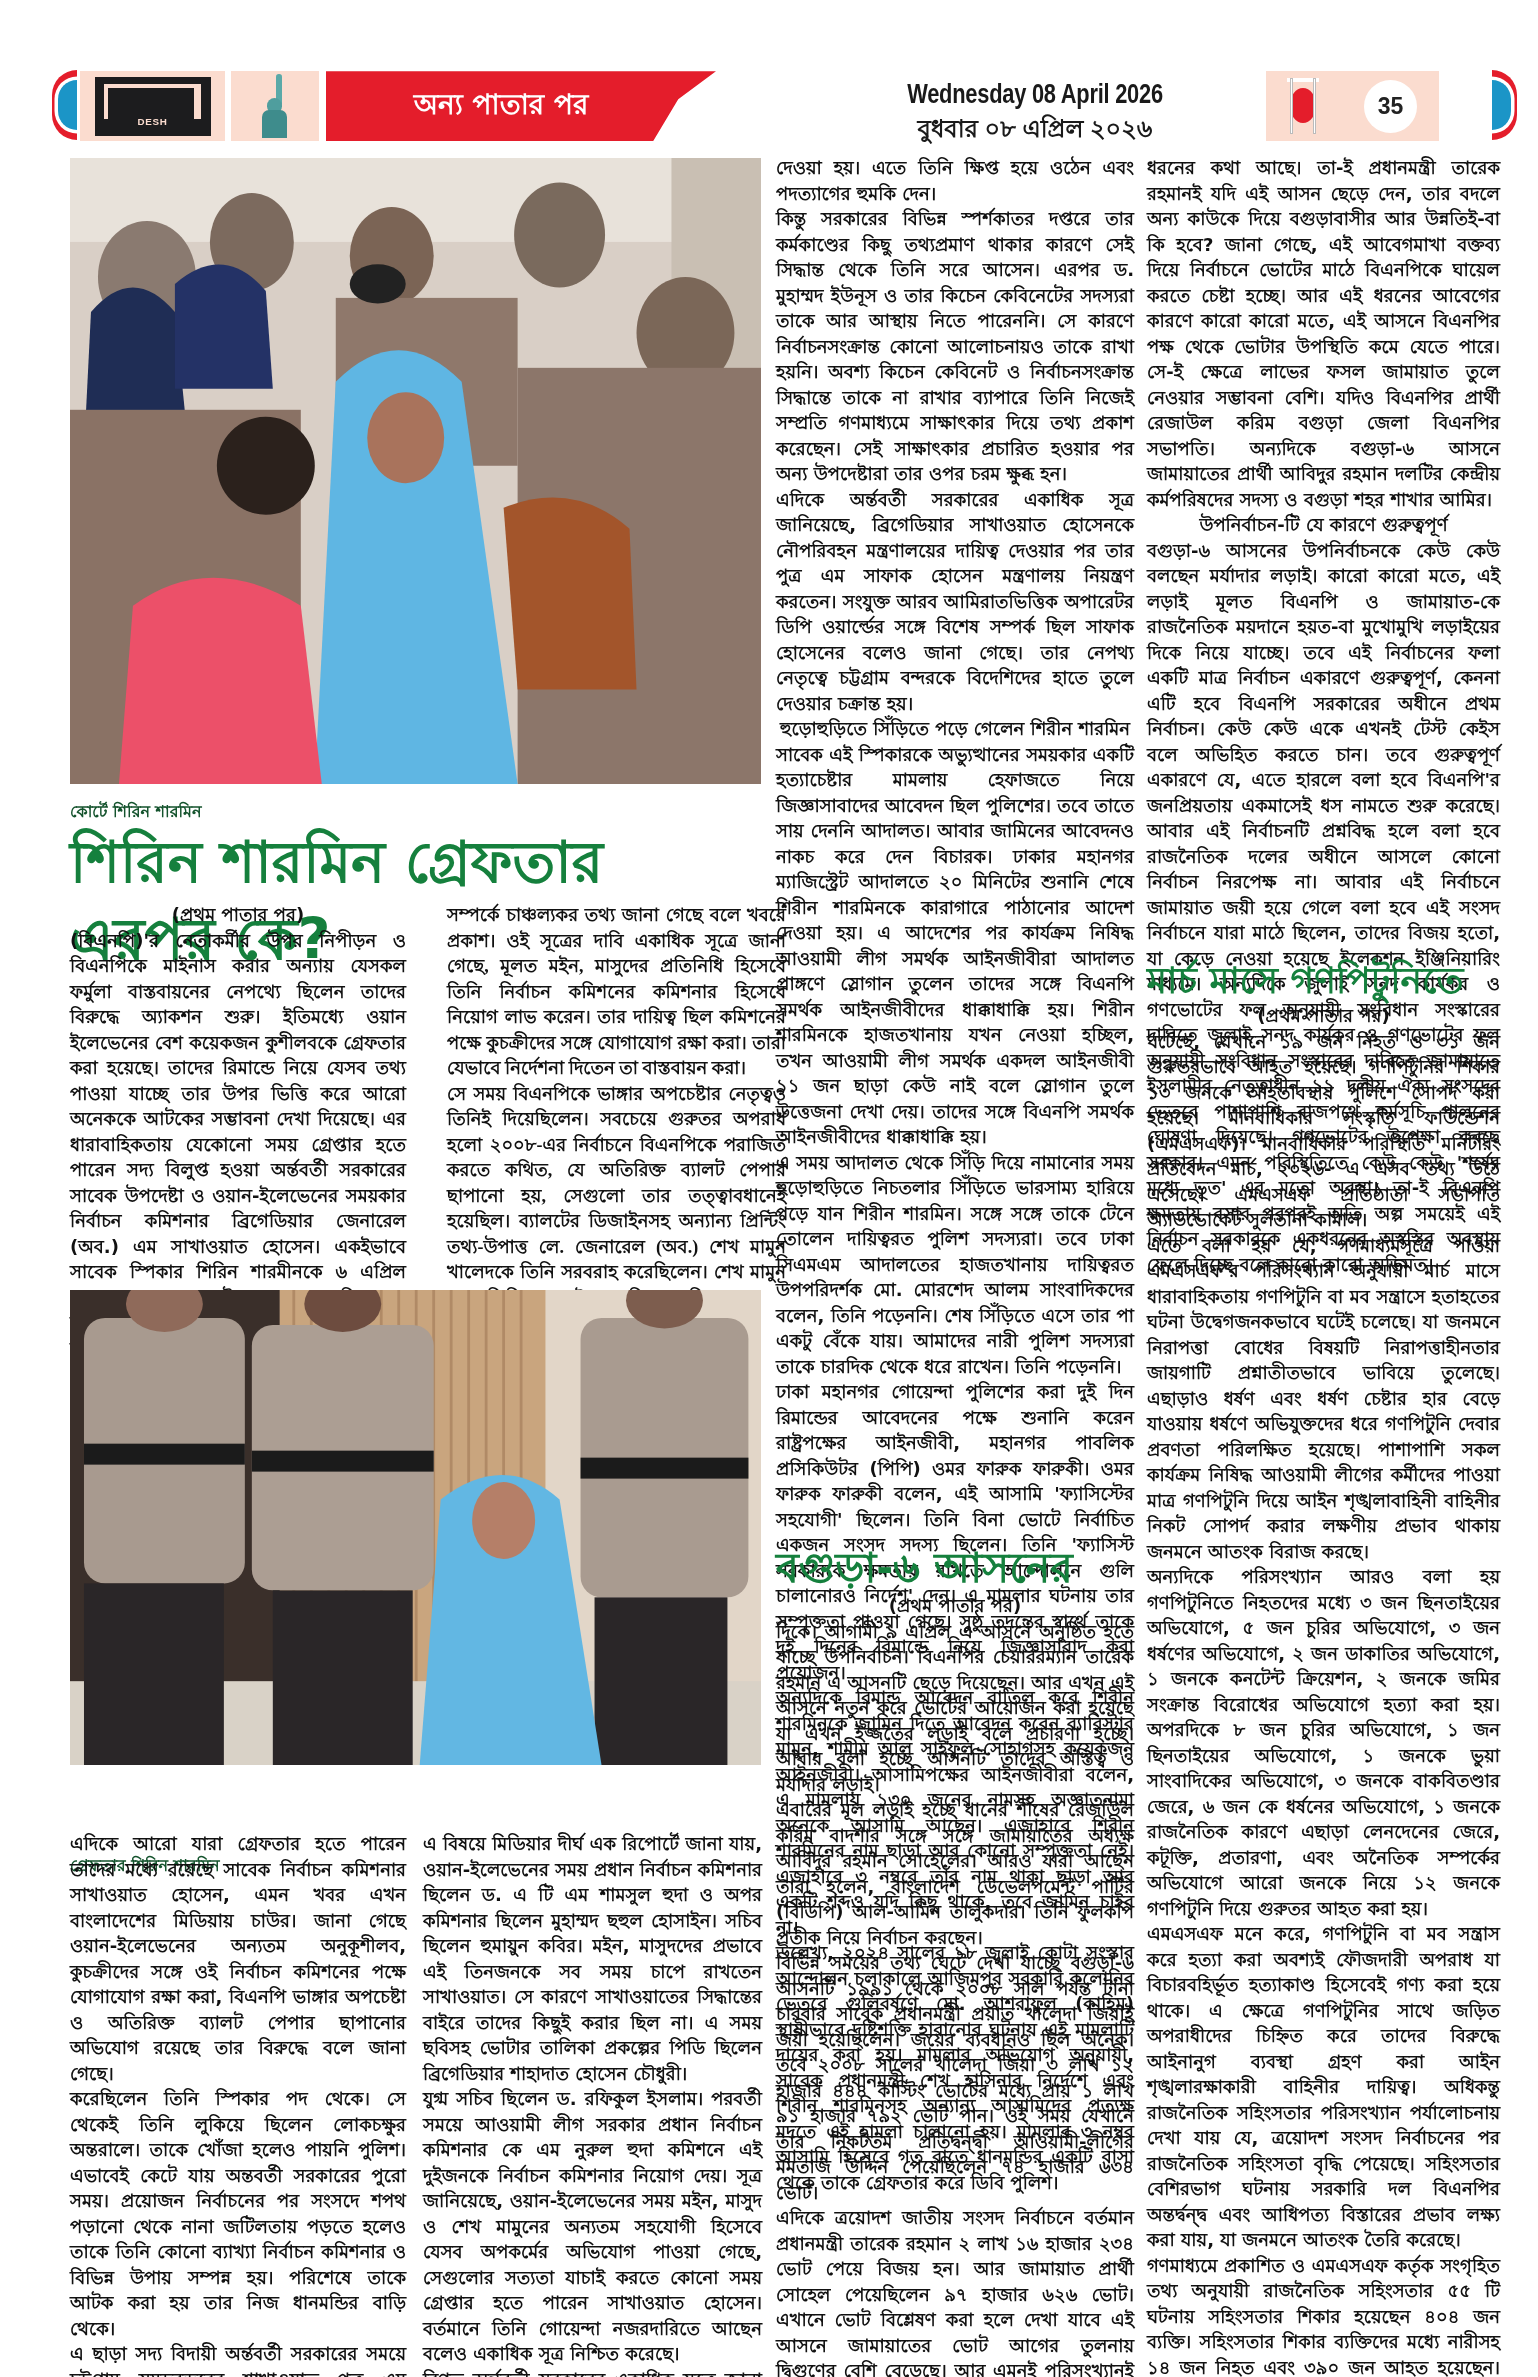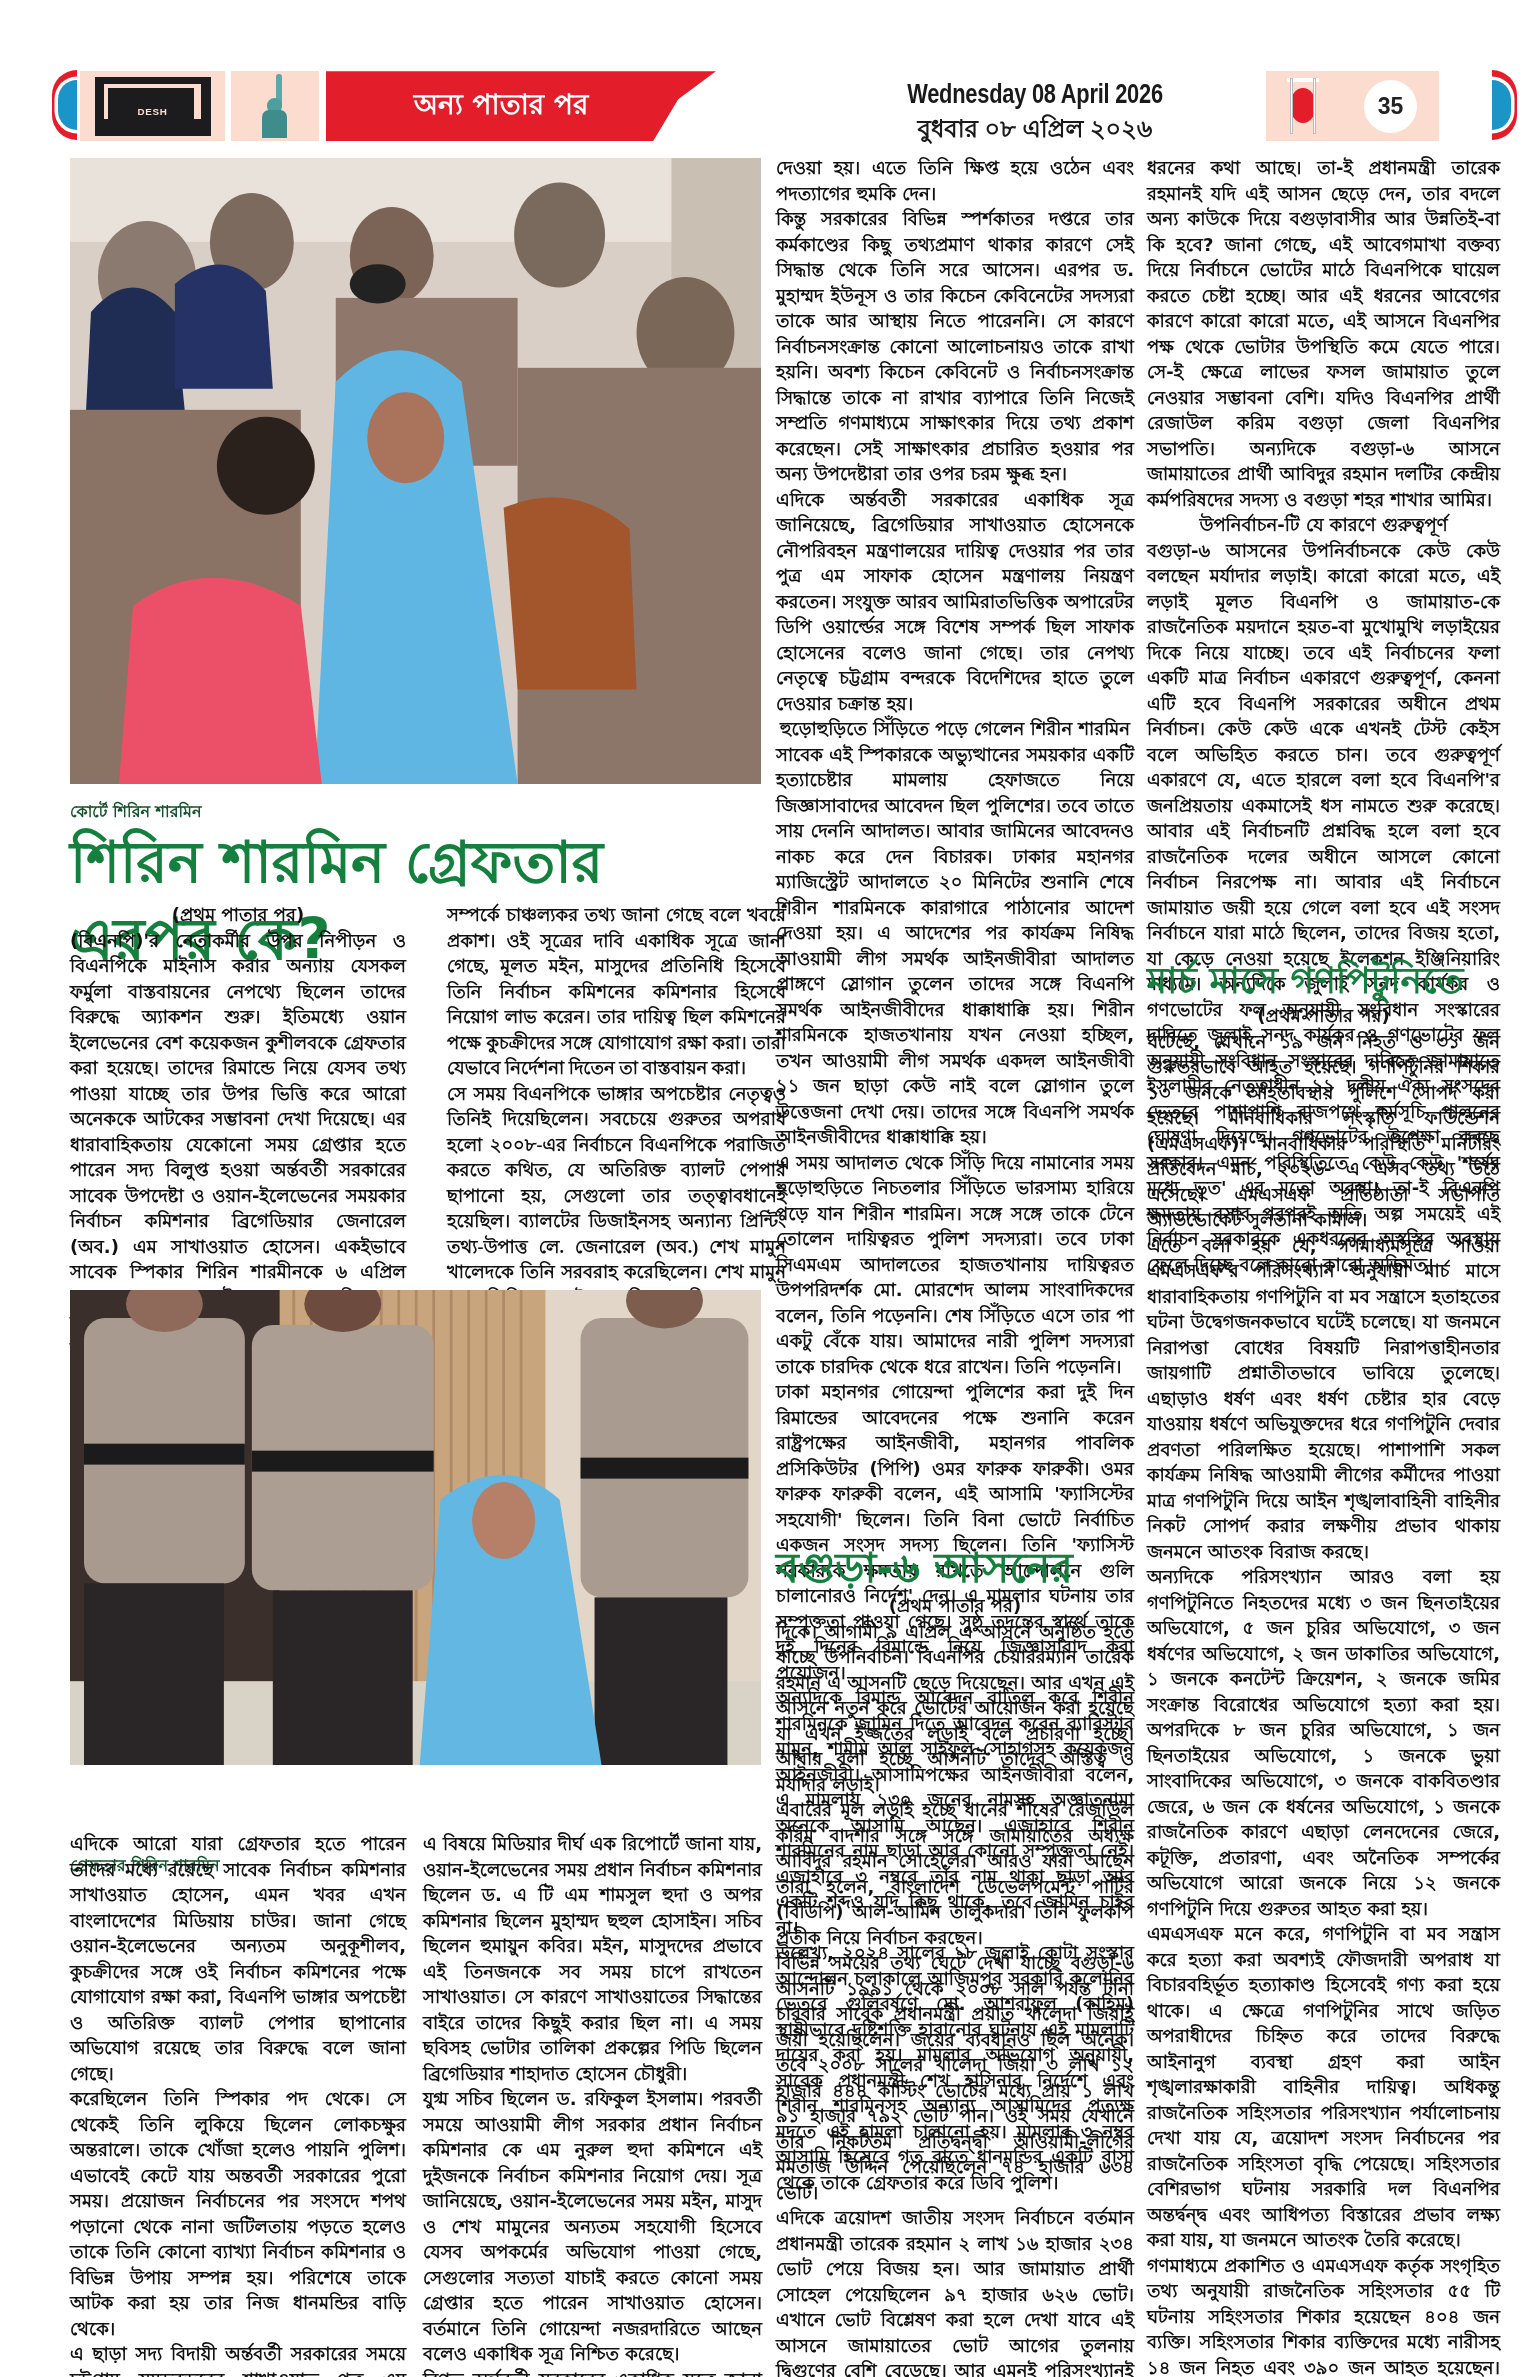--- a/index.html
+++ b/index.html
@@ -7,21 +7,21 @@
   body { position: relative; font-family: "DejaVu Sans", "Liberation Sans", sans-serif; color: #111; }
 
   
   .masthead { position: absolute; left: 21px; top: 67px; width: 1496px; height: 78px; }
   .cap-left, .cap-right { position: absolute; top: 2.8px; width: 25px; height: 70px; }
   .cap-left { left: 31px; border-radius: 35px 0 0 35px; background: #e41d2b; }
   .cap-left::after { content: ""; position: absolute; left: 5.6px; top: 9.8px; width: 19.6px; height: 50px; border-radius: 25px 0 0 25px; background: #1b95c7; box-shadow: 0 0 0 3.5px #fff; }
   .cap-right { right: 0px; left: auto; border-radius: 0 35px 35px 0; background: #e41d2b; }
   .cap-right::after { content: ""; position: absolute; right: 5.6px; top: 9.8px; width: 19.6px; height: 50px; border-radius: 0 25px 25px 0; background: #1b95c7; box-shadow: 0 0 0 3.5px #fff; }
   .logo-box { position: absolute; left: 59px; top: 4.2px; width: 145px; height: 70px; background: #fbdccf; display: flex; align-items: center; justify-content: center; }
-  .logo-mark { width: 116px; height: 59px; background: #1c1c1e; position: relative; display: flex; align-items: flex-end; justify-content: center; color: #fbdccf; font-family: "Liberation Sans", sans-serif; font-weight: 700; font-size: 9.8px; letter-spacing: 0.7px; padding-bottom: 19px; }
+  .logo-mark { width: 116px; height: 59px; background: #1c1c1e; position: relative; display: flex; align-items: flex-end; justify-content: center; color: #fbdccf; font-family: "Liberation Sans", sans-serif; font-weight: 700; font-size: 9.8px; letter-spacing: 0.7px; padding-bottom: 9px; }
   .logo-mark .glyph { position: absolute; top: 7px; left: 9.8px; right: 9.8px; height: 35px; border: 4.2px solid #fbdccf; border-bottom: none; border-right-width: 7px; }
   .liberty-box { position: absolute; left: 210px; top: 4.2px; width: 88px; height: 70px; background: #fbdccf; display: flex; align-items: center; justify-content: center; }
   .liberty { width: 28px; height: 64px; position: relative; }
   .liberty .torch { position: absolute; left: 15.4px; top: 0; width: 5.6px; height: 32px; background: #5aa9a8; border-radius: 2.8px; }
   .liberty .head { position: absolute; left: 5.6px; top: 24px; width: 15.4px; height: 15.4px; background: #4f9e9e; border-radius: 50%; }
   .liberty .body { position: absolute; left: 1.4px; top: 36px; width: 25px; height: 28px; background: #3e8c8c; border-radius: 7px 7px 0 0; }
   .banner-red { position: absolute; left: 305px; top: 4.2px; width: 629px; height: 70px; background: #e41d2b; clip-path: polygon(0 0, 100% 0, 100% 0%, 62% 0, 56% 40%, 52% 100%, 0 100%); }
   .banner-cream { position: absolute; left: 305px; top: 4.2px; width: 923px; height: 70px; background: #efe9d8; z-index: -1; }
   .banner-title { position: absolute; left: 305px; top: 4.2px; width: 350px; height: 70px; display: flex; align-items: center; justify-content: center; color: #fff; font-size: 28px; font-weight: 700; }
   .dateline { position: absolute; left: 825px; top: 11.2px; width: 378px; text-align: center; font-family: "Liberation Sans", sans-serif; }

